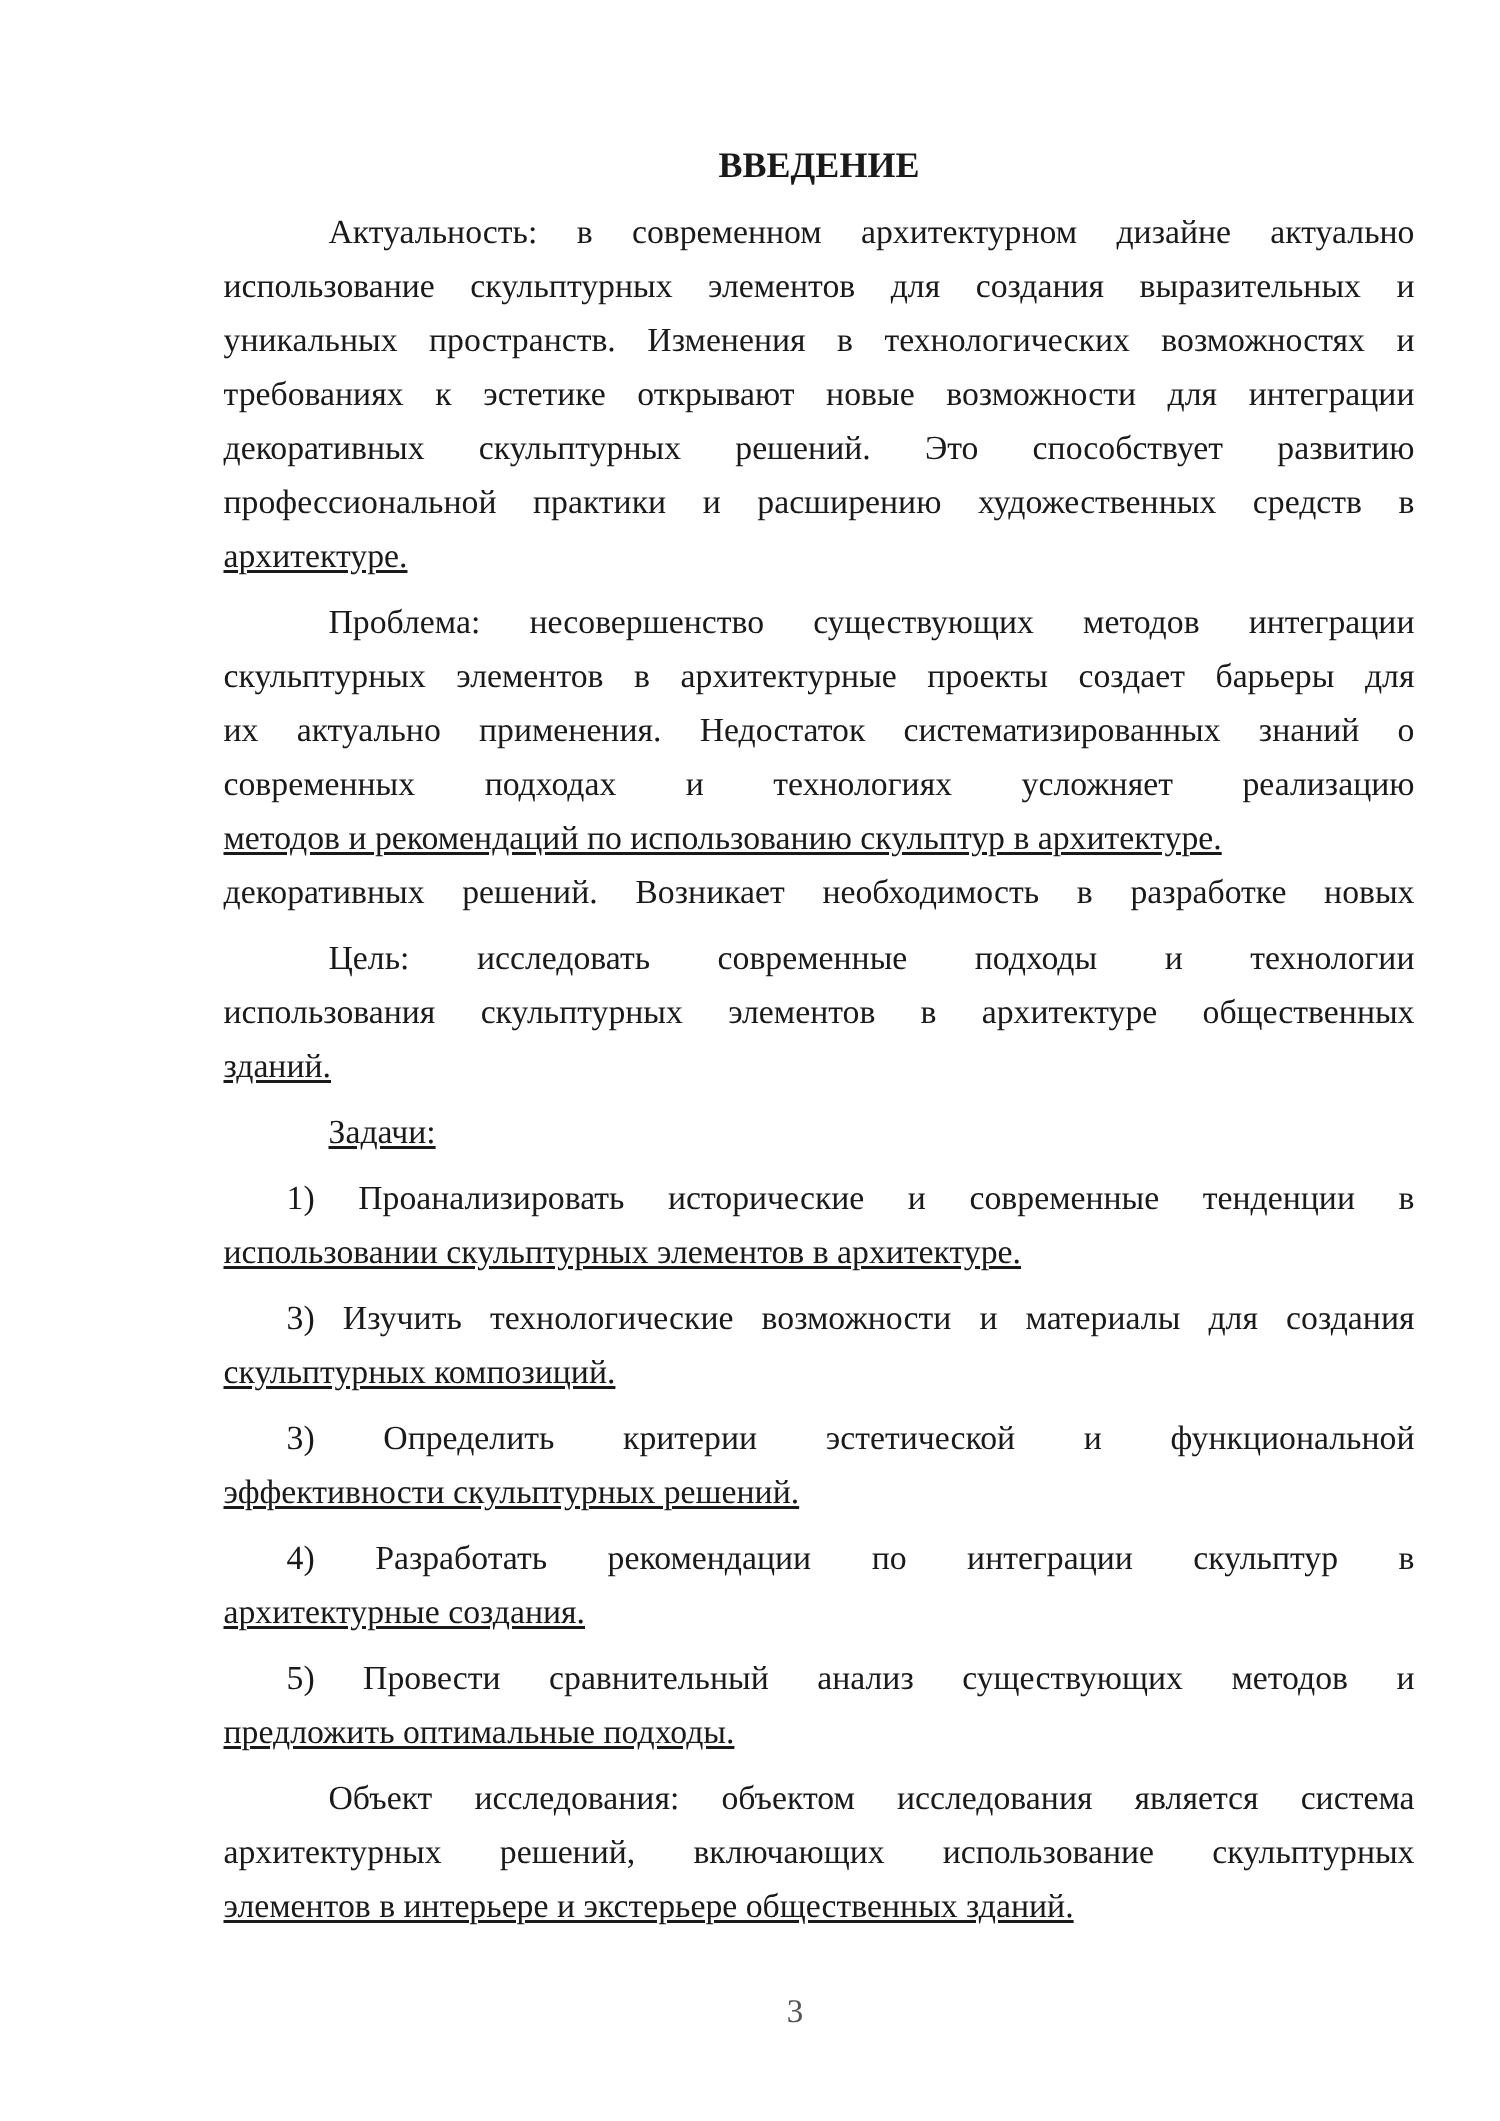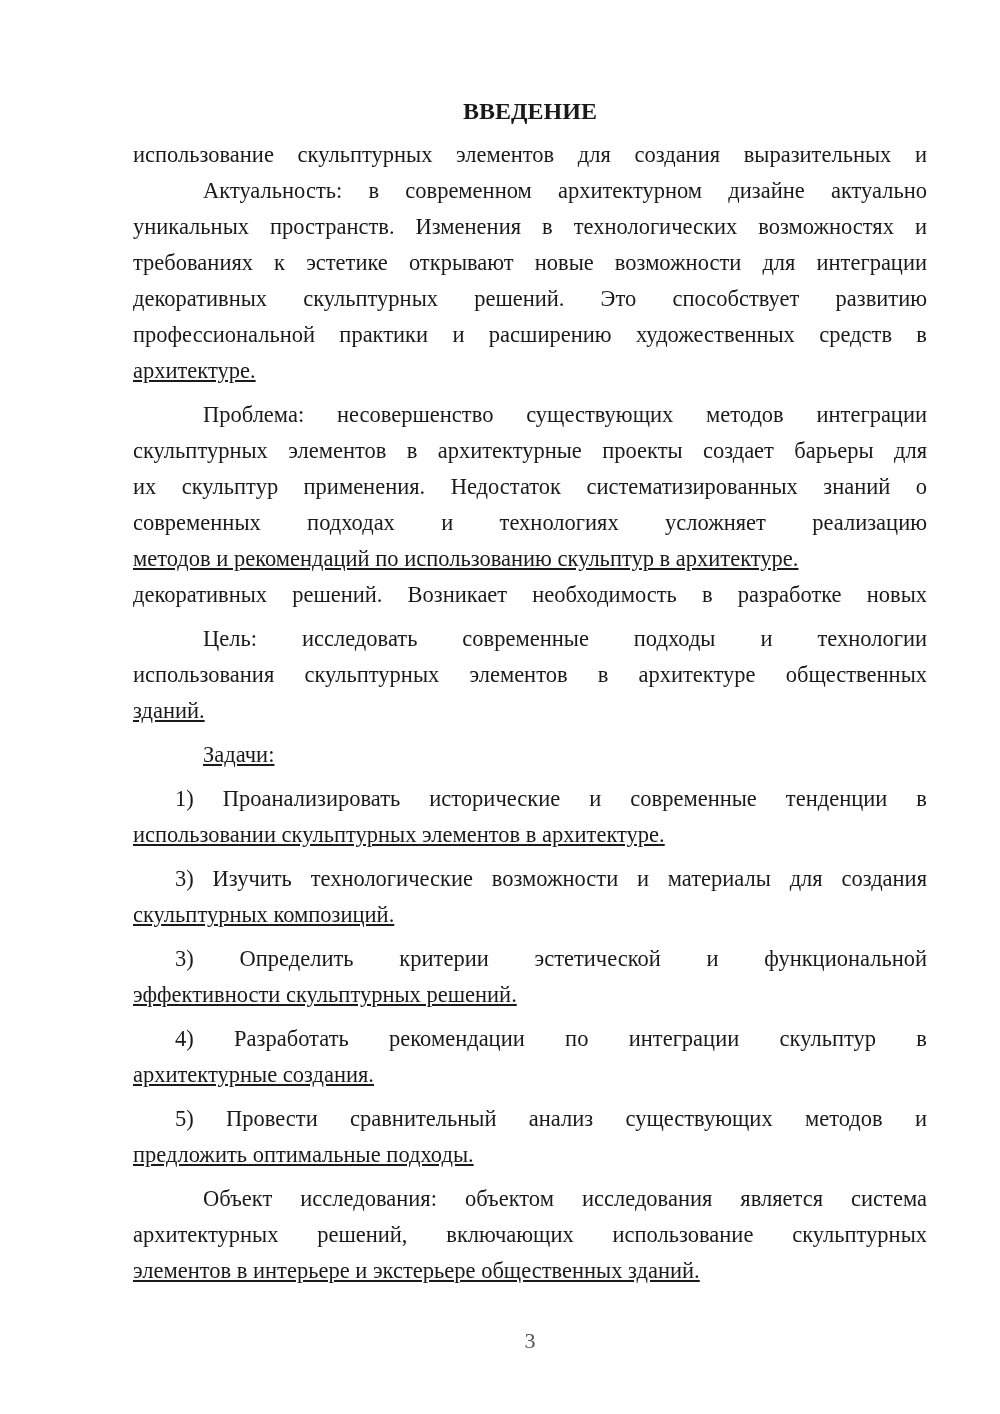--- a/index.html
+++ b/index.html
@@ -11,21 +11,21 @@
     position: relative;
     width: 1000px;
     height: 1414px;
     background: #ffffff;
     font-family: "Liberation Serif", "DejaVu Serif", serif;
     color: #1a1a1a;
     overflow: hidden;
   }
   .content {
     position: absolute;
-    left: 133px;
+    left: 149px;
     top: 0;
     width: 794px;
     padding-top: 93px;
   }
   .doc-title {
     margin: 0 0 3px 0;
     font-size: 24px;
     font-weight: bold;
     line-height: 36px;
     text-align: center;
@@ -63,32 +63,32 @@
   }
 </style>
 </head>
 <body>
 
 <div class="page">
   <div class="content">
     <h1 class="doc-title">ВВЕДЕНИЕ</h1>
     <div>
         <div class="para paragraph">
+          <div class="line first">Актуальность: в современном архитектурном дизайне актуально</div>
           <div class="line">использование скульптурных элементов для создания выразительных и</div>
-          <div class="line first">Актуальность: в современном архитектурном дизайне актуально</div>
           <div class="line">уникальных пространств. Изменения в технологических возможностях и</div>
           <div class="line">требованиях к эстетике открывают новые возможности для интеграции</div>
           <div class="line">декоративных скульптурных решений. Это способствует развитию</div>
           <div class="line">профессиональной практики и расширению художественных средств в</div>
           <div class="line last">архитектуре.</div>
         </div>
         <div class="para paragraph">
           <div class="line first">Проблема: несовершенство существующих методов интеграции</div>
           <div class="line">скульптурных элементов в архитектурные проекты создает барьеры для</div>
-          <div class="line">их скульптур применения. Недостаток систематизированных знаний о</div>
+          <div class="line">их актуально применения. Недостаток систематизированных знаний о</div>
           <div class="line">современных подходах и технологиях усложняет реализацию</div>
           <div class="line last">методов и рекомендаций по использованию скульптур в архитектуре.</div>
           <div class="line">декоративных решений. Возникает необходимость в разработке новых</div>
         </div>
         <div class="para paragraph">
           <div class="line first">Цель: исследовать современные подходы и технологии</div>
           <div class="line">использования скульптурных элементов в архитектуре общественных</div>
           <div class="line last">зданий.</div>
         </div>
         <div class="para paragraph">

